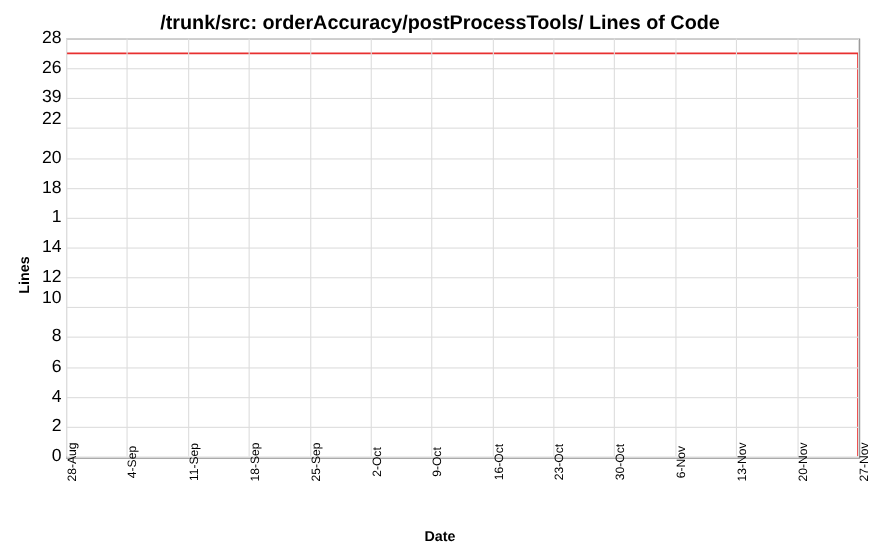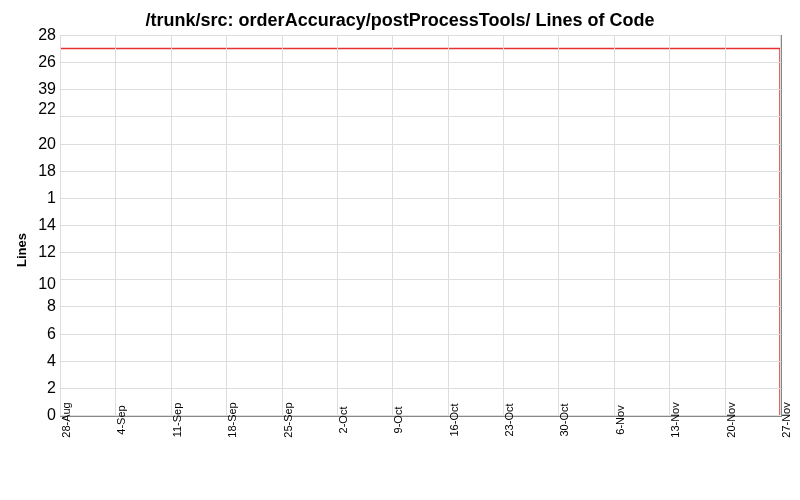--- a/index.html
+++ b/index.html
@@ -92,37 +92,38 @@
     height: 380px;
     pointer-events: none;
   }
 </style>
 </head>
 <body>
 
 <div class="chart-container">
   <div class="title">/trunk/src: orderAccuracy/postProcessTools/ Lines of Code</div>
   <div class="ylabel">Lines</div>
+  <div class="xlabel">Date</div>
   <div class="plot-area"></div>
   <svg class="data-line" viewBox="0 0 720 380" preserveAspectRatio="none">
     <polyline id="series-path" fill="none" stroke="#e83030" stroke-width="1.5" points="0,162.85714285714286 0,13.571428571428555 720,13.571428571428555 720,380"></polyline>
   </svg>
   <div id="yticks-holder">
       <div class="ytick-line" style="top: 415px;"></div>
       <div class="ytick-label" style="top: 415px;">0</div>
       <div class="ytick-line" style="top: 387.857px;"></div>
       <div class="ytick-label" style="top: 387.857px;">2</div>
       <div class="ytick-line" style="top: 360.714px;"></div>
       <div class="ytick-label" style="top: 360.714px;">4</div>
       <div class="ytick-line" style="top: 333.571px;"></div>
       <div class="ytick-label" style="top: 333.571px;">6</div>
       <div class="ytick-line" style="top: 306.429px;"></div>
       <div class="ytick-label" style="top: 306.429px;">8</div>
       <div class="ytick-line" style="top: 279.286px;"></div>
-      <div class="ytick-label" style="top: 284px;">10</div>
+      <div class="ytick-label" style="top: 271px;">10</div>
       <div class="ytick-line" style="top: 252.143px;"></div>
       <div class="ytick-label" style="top: 252.143px;">12</div>
       <div class="ytick-line" style="top: 225px;"></div>
       <div class="ytick-label" style="top: 225px;">14</div>
       <div class="ytick-line" style="top: 197.857px;"></div>
       <div class="ytick-label" style="top: 197.857px;">1</div>
       <div class="ytick-line" style="top: 170.714px;"></div>
       <div class="ytick-label" style="top: 170.714px;">18</div>
       <div class="ytick-line" style="top: 143.571px;"></div>
       <div class="ytick-label" style="top: 143.571px;">20</div>

